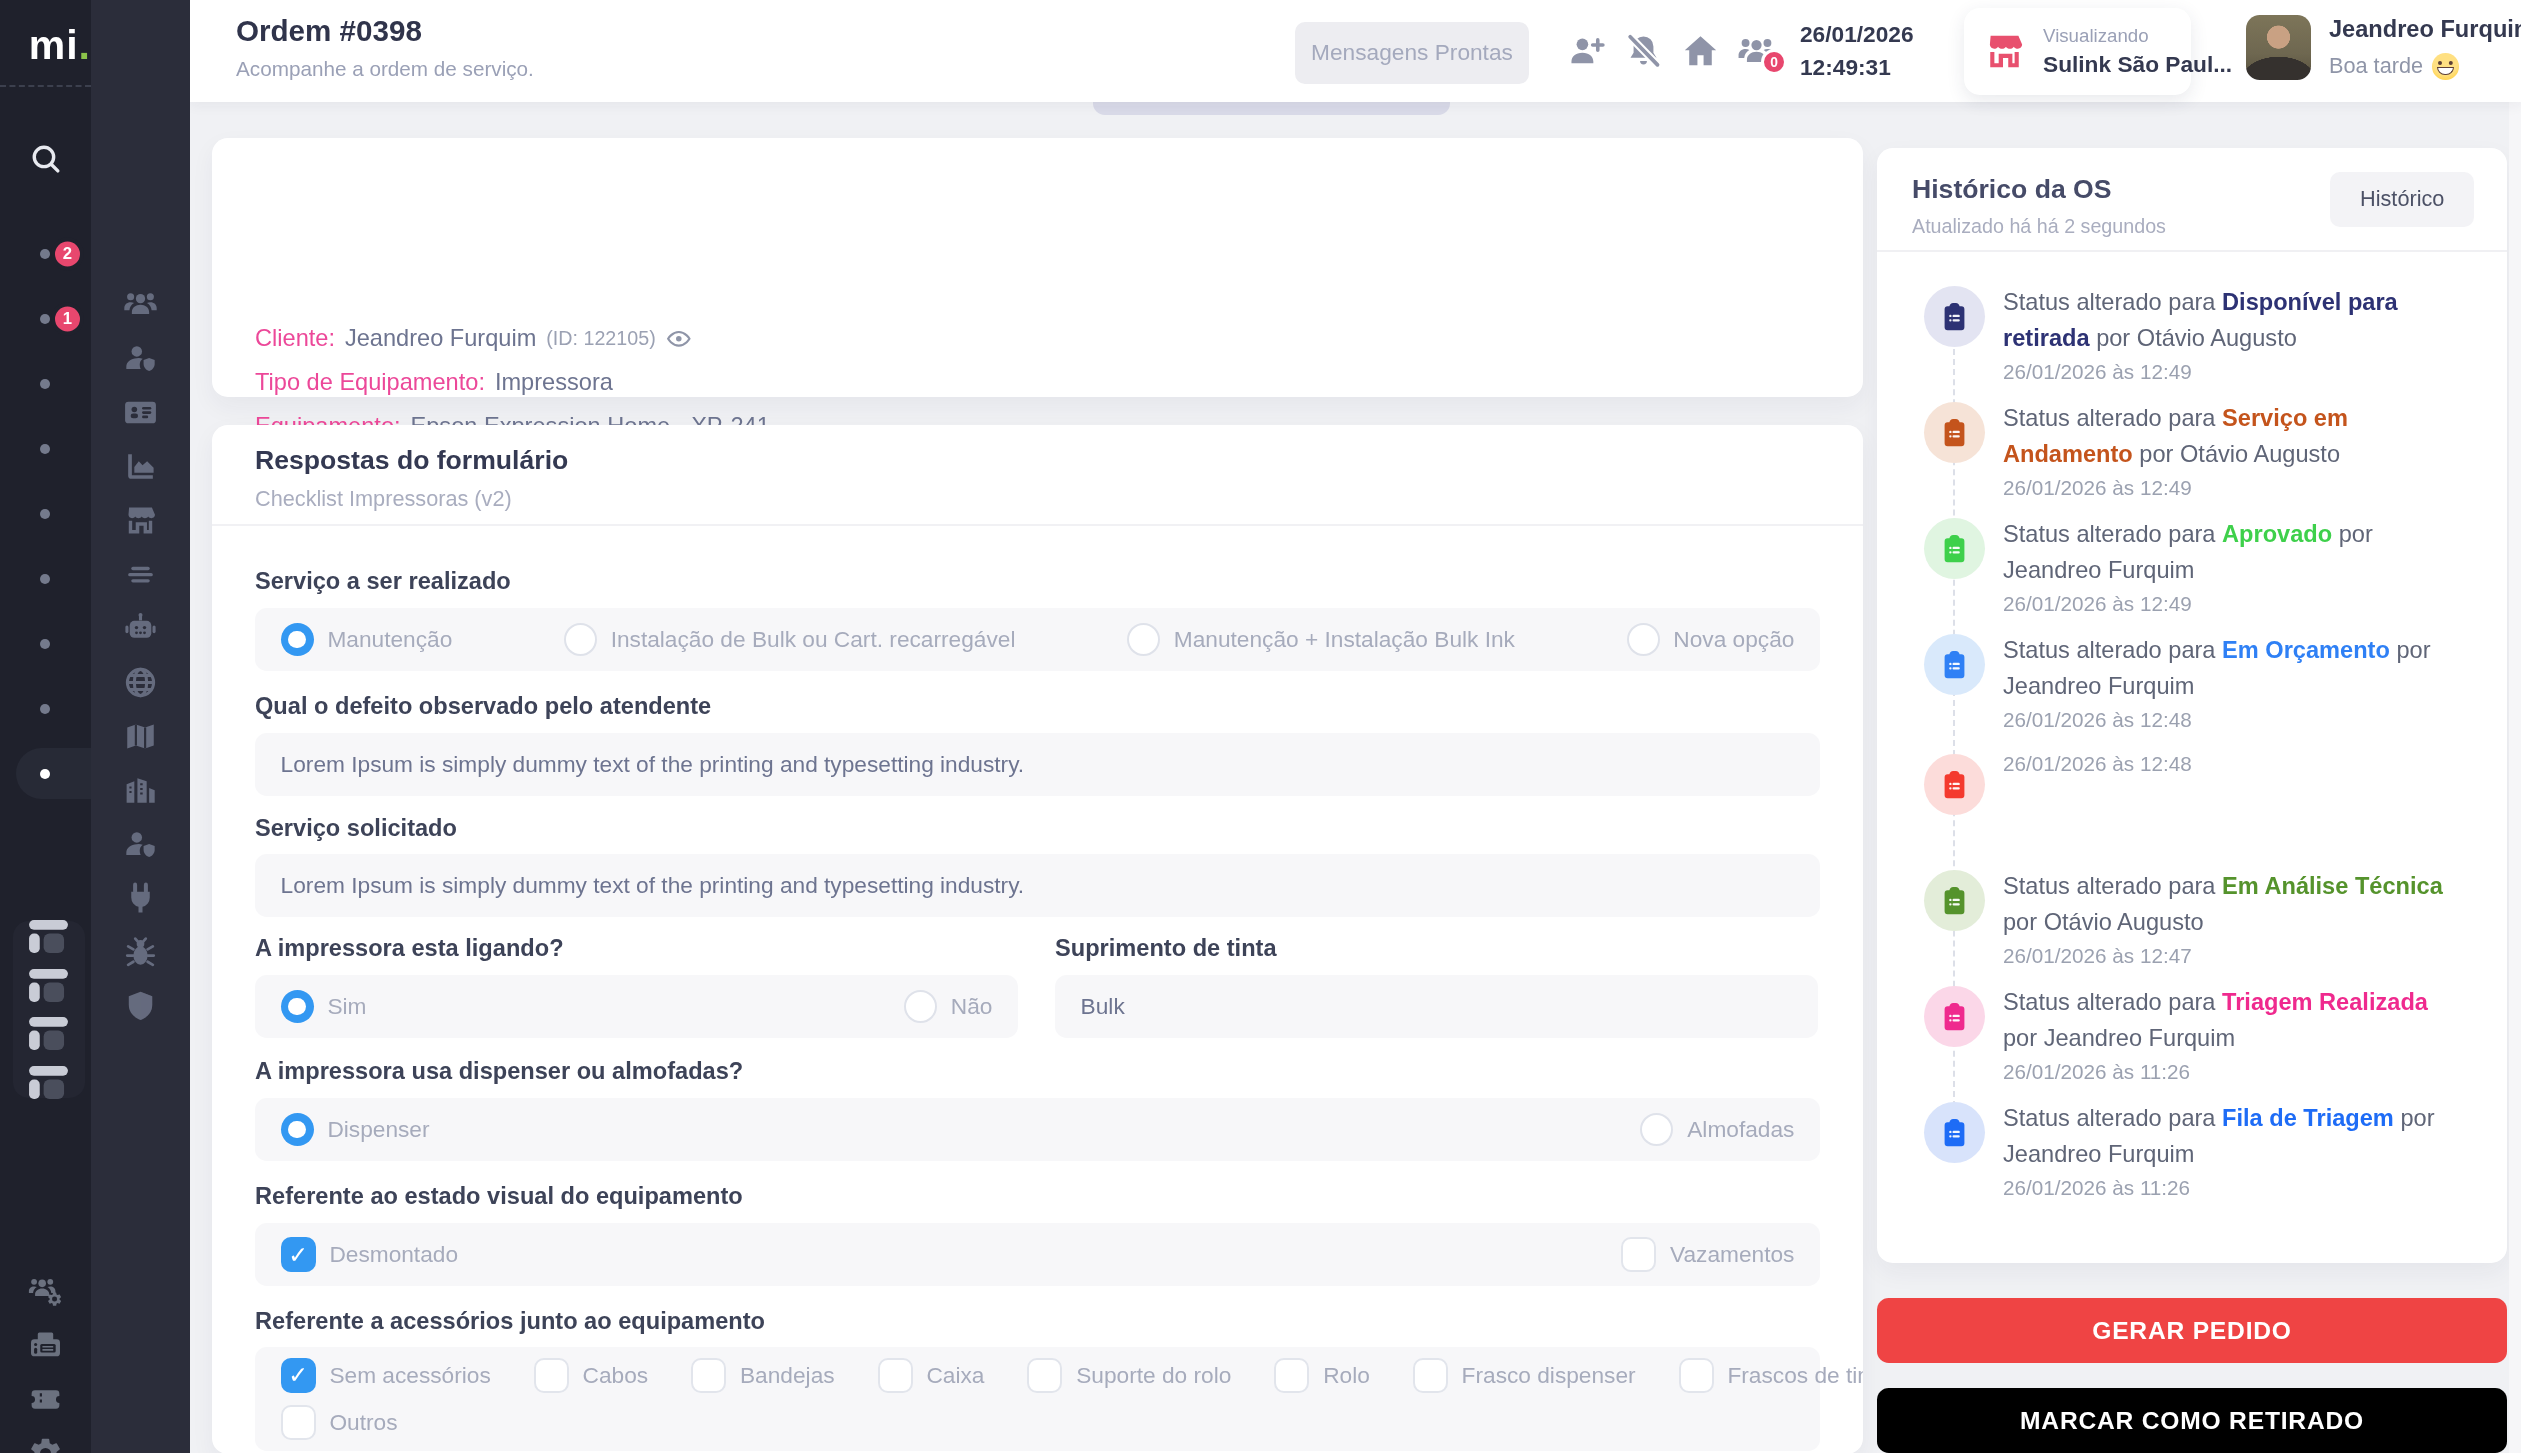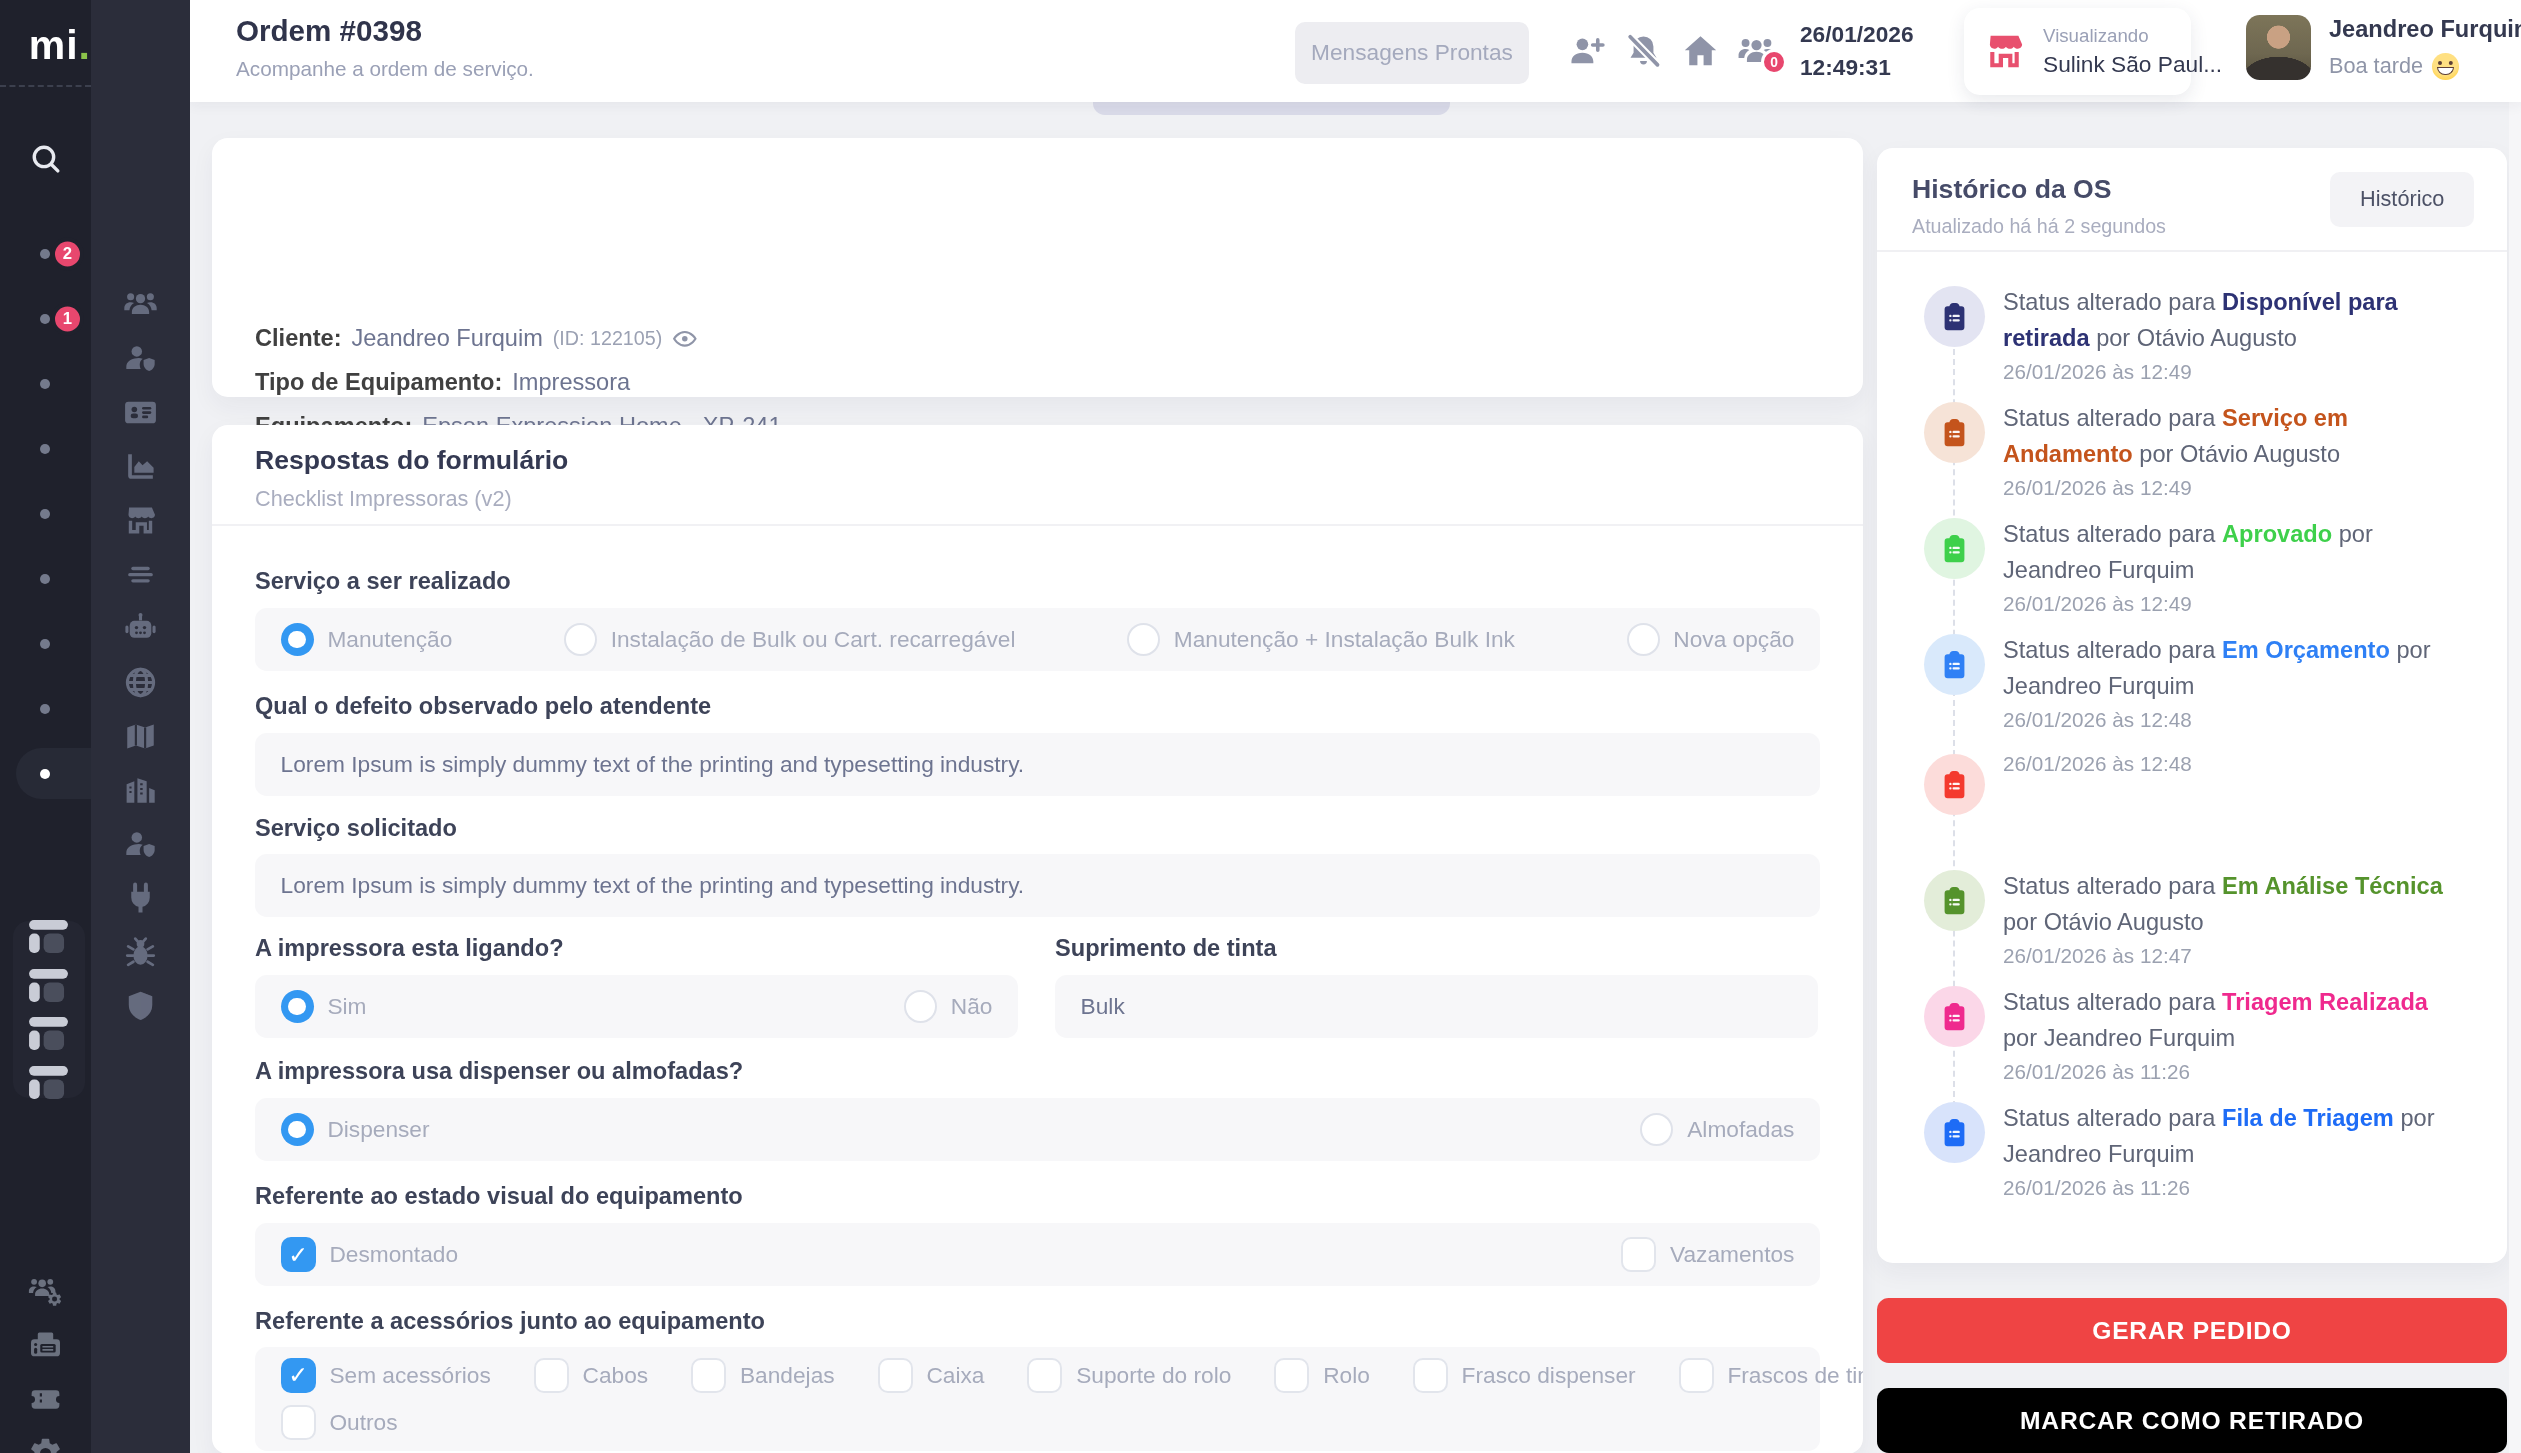--- a/index.html
+++ b/index.html
@@ -36,39 +36,39 @@
   .h-sub{position:absolute;left:46px;top:57px;font-size:20.7px;color:#9aa0b6;}
   .msg-pill{position:absolute;left:1105px;top:21.7px;width:234px;height:62px;background:#ededf1;border-radius:9.9px;display:flex;align-items:center;justify-content:center;font-size:22.7px;color:#a4a9bd;cursor:pointer;}
   .hicons{position:absolute;left:1376px;top:0;height:102px;display:flex;align-items:center;gap:15.8px;}
   .hico{width:41px;height:41px;color:#8f94a8;position:relative;cursor:pointer;}
   .hbadge{position:absolute;right:-9.9px;bottom:-3.9px;min-width:26.6px;height:26.6px;box-sizing:border-box;border-radius:13.8px;background:#e8476e;border:3.9px solid #fff;color:#fff;font-size:13.8px;font-weight:700;display:flex;align-items:center;justify-content:center;}
   .h-datetime{position:absolute;left:1610px;top:0;width:103px;height:102px;display:flex;flex-direction:column;justify-content:center;gap:5.9px;}
   .h-date,.h-time{font-size:22.7px;font-weight:700;color:#343950;white-space:nowrap;}
   .store-card{position:absolute;left:1774px;top:7.9px;width:227px;height:87px;background:#fff;border-radius:15.8px;box-shadow:0 5.9px 17.7px rgba(40,45,80,.10);cursor:pointer;}
   .store-ic{position:absolute;left:17.7px;top:20.7px;width:45px;height:45px;color:#e8506e;}
   .store-lbl{position:absolute;left:79px;top:16.7px;font-size:18.7px;color:#9aa0b6;}
-  .store-name{position:absolute;left:79px;top:43px;font-size:22.7px;font-weight:400;color:#343950;white-space:nowrap;}
+  .store-name{position:absolute;left:79px;top:43px;font-size:22.7px;font-weight:700;color:#343950;white-space:nowrap;}
   .avatar{position:absolute;left:2056px;top:14.8px;width:65px;height:65px;border-radius:13.8px;cursor:pointer;
     background:
       radial-gradient(circle at 50% 34%, #c9a183 0 21%, transparent 22%),
       radial-gradient(ellipse 58% 38% at 50% 102%, #35312e 0 99%, transparent 100%),
       linear-gradient(180deg,#7d7559 0%,#6e6750 60%,#57503e 100%);}
   .u-name{position:absolute;left:2139px;top:15.8px;font-size:23.6px;font-weight:700;color:#343950;white-space:nowrap;}
   .u-greet{position:absolute;left:2139px;top:53px;font-size:21.7px;color:#8f95a8;display:flex;align-items:center;gap:8.9px;}
   .emoji{width:26.6px;height:26.6px;border-radius:50%;background:radial-gradient(circle at 50% 35%,#ffe082 0 55%,#ffca28 100%);position:relative;display:inline-block;}
   .emoji::before{content:'';position:absolute;left:5.9px;top:7.9px;width:3.9px;height:3.9px;border-radius:50%;background:#5d4037;box-shadow:10.8px 0 0 #5d4037;}
   .emoji::after{content:'';position:absolute;left:4.9px;top:13.8px;width:16.7px;height:7.9px;background:#fff;border:1.5px solid #5d4037;border-radius:0 0 8.9px 8.9px;box-sizing:border-box;}
 
   
   #content-bg{position:absolute;left:190px;top:102px;width:2332px;height:1352px;background:#f0f1f4;z-index:0;}
   .partial-top-btn{position:absolute;left:1093px;top:102px;width:357px;height:12.8px;background:#d9dae8;border-radius:0 0 11.8px 11.8px;z-index:1;}
   .card{position:absolute;background:#fff;border-radius:15.8px;box-shadow:0 9.9px 23.6px rgba(40,45,80,.05);z-index:1;}
   #client-card{left:212px;top:138px;width:1651px;height:259px;}
   .crow{position:absolute;left:43px;font-size:23.6px;color:#6d7490;display:flex;align-items:center;gap:9.9px;white-space:nowrap;}
-  .crow b{color:#404040;font-weight:700;}
+  .crow b{color:#ec4899;font-weight:400;}
   .cnote{font-size:19.7px;color:#9ba1b3;}
   .eye{width:25.6px;height:25.6px;color:#8f95a8;cursor:pointer;}
 
   #form-card{left:212px;top:425px;width:1651px;height:1029px;overflow:hidden;}
   .f-title{position:absolute;left:43px;top:19.7px;font-size:26.6px;font-weight:700;color:#343952;}
   .f-sub{position:absolute;left:43px;top:61px;font-size:21.7px;color:#a9adbf;}
   .f-div{position:absolute;left:0;right:0;top:99px;height:2px;background:#f1f1f4;}
   .fl{position:absolute;left:43px;font-size:23.6px;font-weight:700;color:#3d4358;}
   .fl.right{left:843px;}
   .fbox{position:absolute;left:43px;right:43px;height:63px;background:#f7f7f9;border-radius:11.8px;display:flex;align-items:center;padding:0 25.6px;gap:43px;box-sizing:border-box;justify-content:space-between;}

